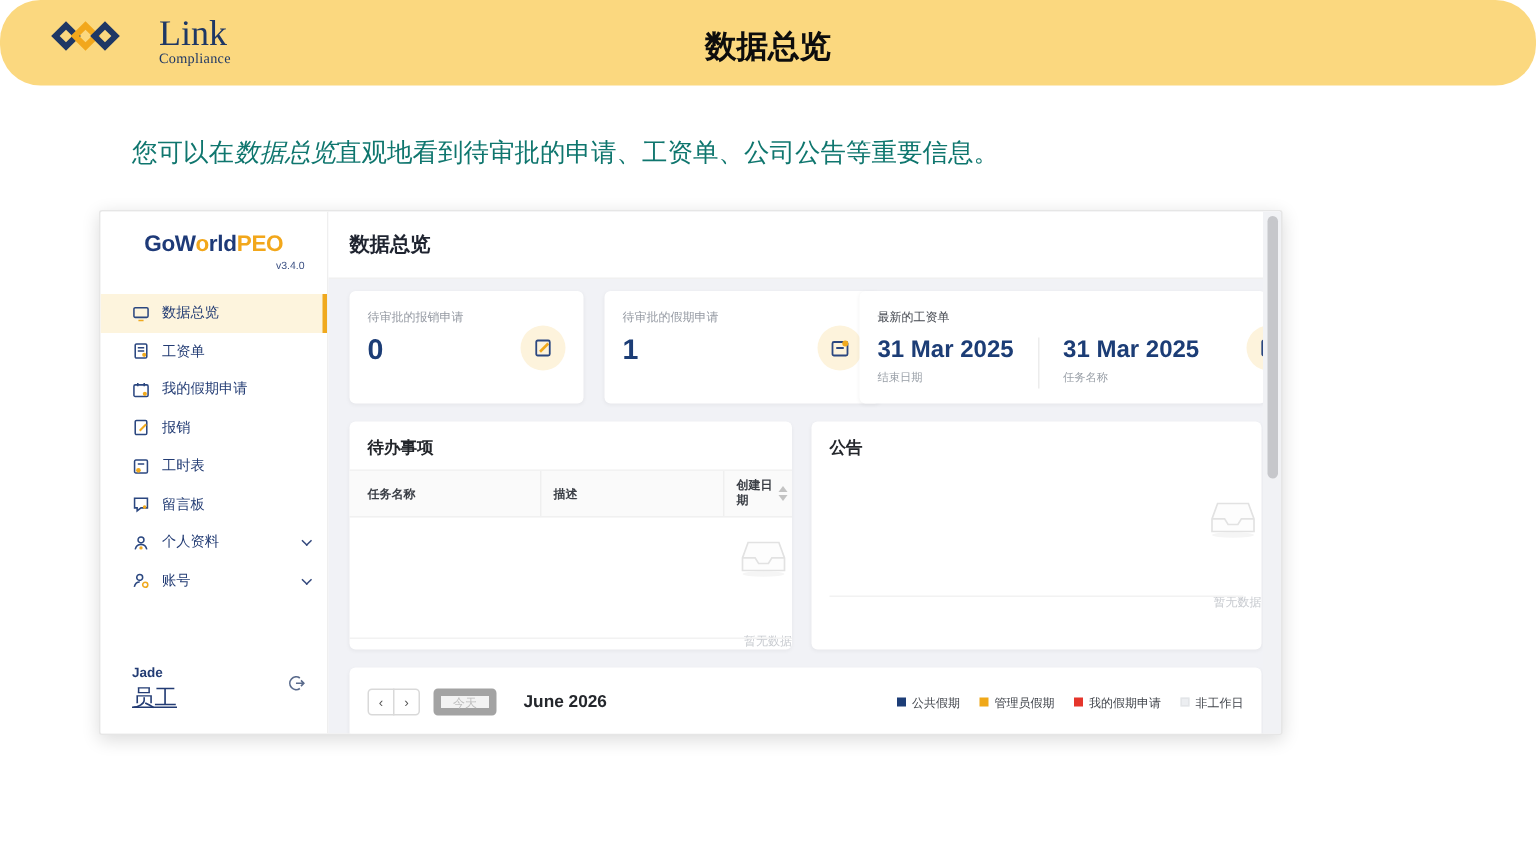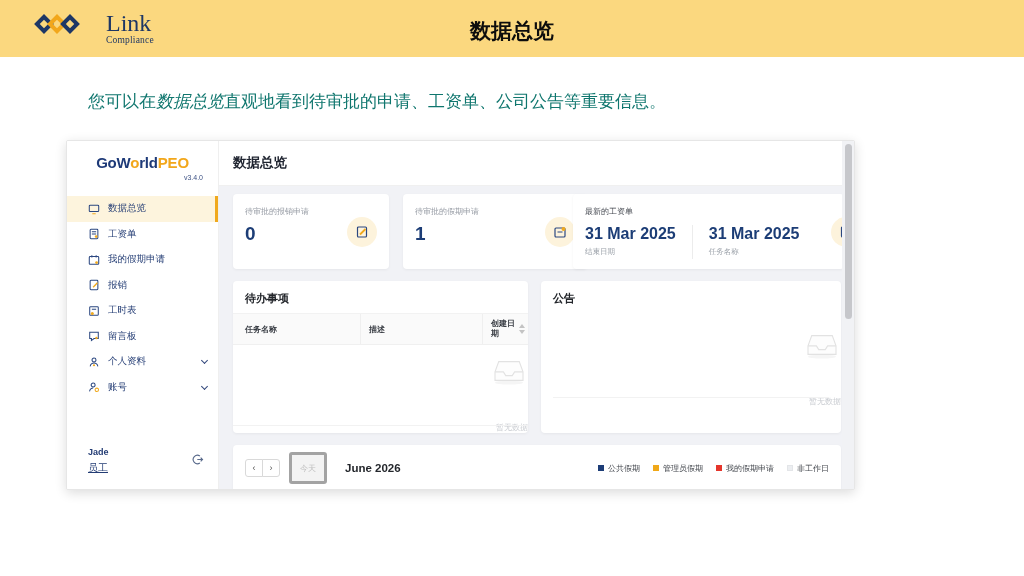--- a/index.html
+++ b/index.html
@@ -3,21 +3,21 @@
 <meta charset="utf-8">
 <style>
   * { margin:0; padding:0; box-sizing:border-box; }
   html,body { background:#e9e9e9; }
   .slide {
     position:relative; width:1024px; height:576px; background:#ffffff;
     overflow:hidden; font-family:"Liberation Sans", sans-serif;
   }
 
   
-  .topbar { position:absolute; left:0; top:0; width:1024px; height:57px; background:#fbd87f; }
+  .topbar { position:absolute; left:0; top:0; width:1024px; height:57px; background:#fbd87f;border-radius:27px; }
   .brand { position:absolute; left:34px; top:8px; display:flex; align-items:center; gap:10px; }
   .diamonds { position:relative; width:62px; height:40px; }
   .dia { position:absolute; top:9px; width:14px; height:14px; border:4.5px solid #1e3765; transform:rotate(45deg); background:transparent; }
   .dia.gold { border-color:#f2a71b; z-index:2; }
   .dia.d1 { left:3px; z-index:1; }
   .dia.d2 { left:16px; }
   .dia.d3 { left:29px; z-index:3; }
   .brand-text { line-height:1; }
   .brand-name { font-family:"Liberation Serif", serif; font-size:24px; color:#1e3765; }
   .brand-sub { font-size:9.5px; color:#1e3765; margin-top:1px; letter-spacing:0.2px; font-family:"Liberation Serif", serif; }
@@ -41,21 +41,21 @@
   .sb-logo .orange { color:#f2a71b; }
   .sb-ver { text-align:right; padding-right:15px; font-size:7px; color:#3c5184; margin-top:3px; }
   .sb-nav { margin-top:15px; }
   .sb-item { position:relative; height:25.5px; display:flex; align-items:center; padding-left:21px; gap:8px; font-size:9.5px; color:#233c74; cursor:pointer; }
   .sb-item.active { background:#fdf4dd; }
   .sb-item.active::after { content:""; position:absolute; right:0; top:0; bottom:0; width:3px; background:#f0a91e; }
   .mi { width:12px; height:12px; display:flex; align-items:center; justify-content:center; flex:0 0 12px; }
   .chev { position:absolute; right:11px; top:9px; width:5px; height:5px; border-right:1.2px solid #32477c; border-bottom:1.2px solid #32477c; transform:rotate(45deg); }
   .sb-user { position:absolute; left:21px; right:12px; bottom:14px; }
   .sb-user .name { font-size:9px; font-weight:700; color:#233c74; }
-  .sb-user .role { font-size:10px; color:#233c74; text-decoration:underline; margin-top:3px; display:inline-block; }
+  .sb-user .role { font-size:15px; color:#233c74; text-decoration:underline; margin-top:3px; display:inline-block; }
   .logout { position:absolute; right:2px; top:6px; cursor:pointer; }
 
   
   .main { position:relative; flex:1; background:#f1f2f6; }
   .main-head { height:45px; background:#fff; border-bottom:1px solid #f0f0f0; display:flex; align-items:center; padding-left:14px; }
   .main-head span { font-size:13.5px; font-weight:700; color:#1f2430; }
   .content { position:relative; height:305px; }
 
   .card { position:absolute; background:#fff; border-radius:4px; box-shadow:0 1px 3px rgba(0,0,0,0.05); }
   .stat-label { padding:12px 12px 0; font-size:8px; color:#959aa3; }
@@ -91,21 +91,21 @@
   #ann-card .empty { margin-top:18px; }
   .empty-text { font-size:8px; color:#c8cbd0; margin-top:5px; }
   .hr-bottom { position:absolute; left:0; right:0; bottom:7px; border-top:1px solid #f2f2f2; }
   .hr-ann { position:absolute; left:12px; right:12px; top:116px; border-top:1px solid #f2f2f2; }
 
   #cal-card { left:14px; top:259px; width:608px; height:60px; }
   .cal-head { display:flex; align-items:center; height:46px; padding:0 12px; }
   .nav-btn { width:18px; height:18px; border:1px solid #d9d9d9; background:#fff; display:flex; align-items:center; justify-content:center; font-size:9px; color:#555; cursor:pointer; }
   .nav-prev { border-radius:3px 0 0 3px; }
   .nav-next { border-radius:0 3px 3px 0; margin-left:-1px; }
-  .today-btn { height:32px; padding:0 8px; margin-left:9px; background:#f3f3f3; border:3px solid #a3a3a3; border-radius:3px; font-size:8px; color:#bfbfbf; display:flex; align-items:center; cursor:pointer; }
+  .today-btn { height:18px; padding:0 8px; margin-left:9px; background:#f3f3f3; border:5px solid #a3a3a3; border-radius:3px; font-size:8px; color:#bfbfbf; display:flex; align-items:center; cursor:pointer; }
   .month-label { margin-left:18px; font-size:11.5px; font-weight:700; color:#24272c; }
   .legend { margin-left:auto; display:flex; align-items:center; gap:13px; }
   .legend-item { display:flex; align-items:center; font-size:8px; color:#40444b; }
   .swatch { width:6px; height:6px; margin-right:4px; display:inline-block; }
   .swatch.light { border:1px solid #e3e5e8; }
 
   .gutter { position:absolute; right:0; top:0; bottom:0; width:12px; background:#f1f2f5; z-index:6; }
   .thumb { position:absolute; left:2.5px; top:3px; width:7px; height:175px; background:#c6c7cb; border-radius:3.5px; cursor:pointer; }
 
   svg { display:block; }

